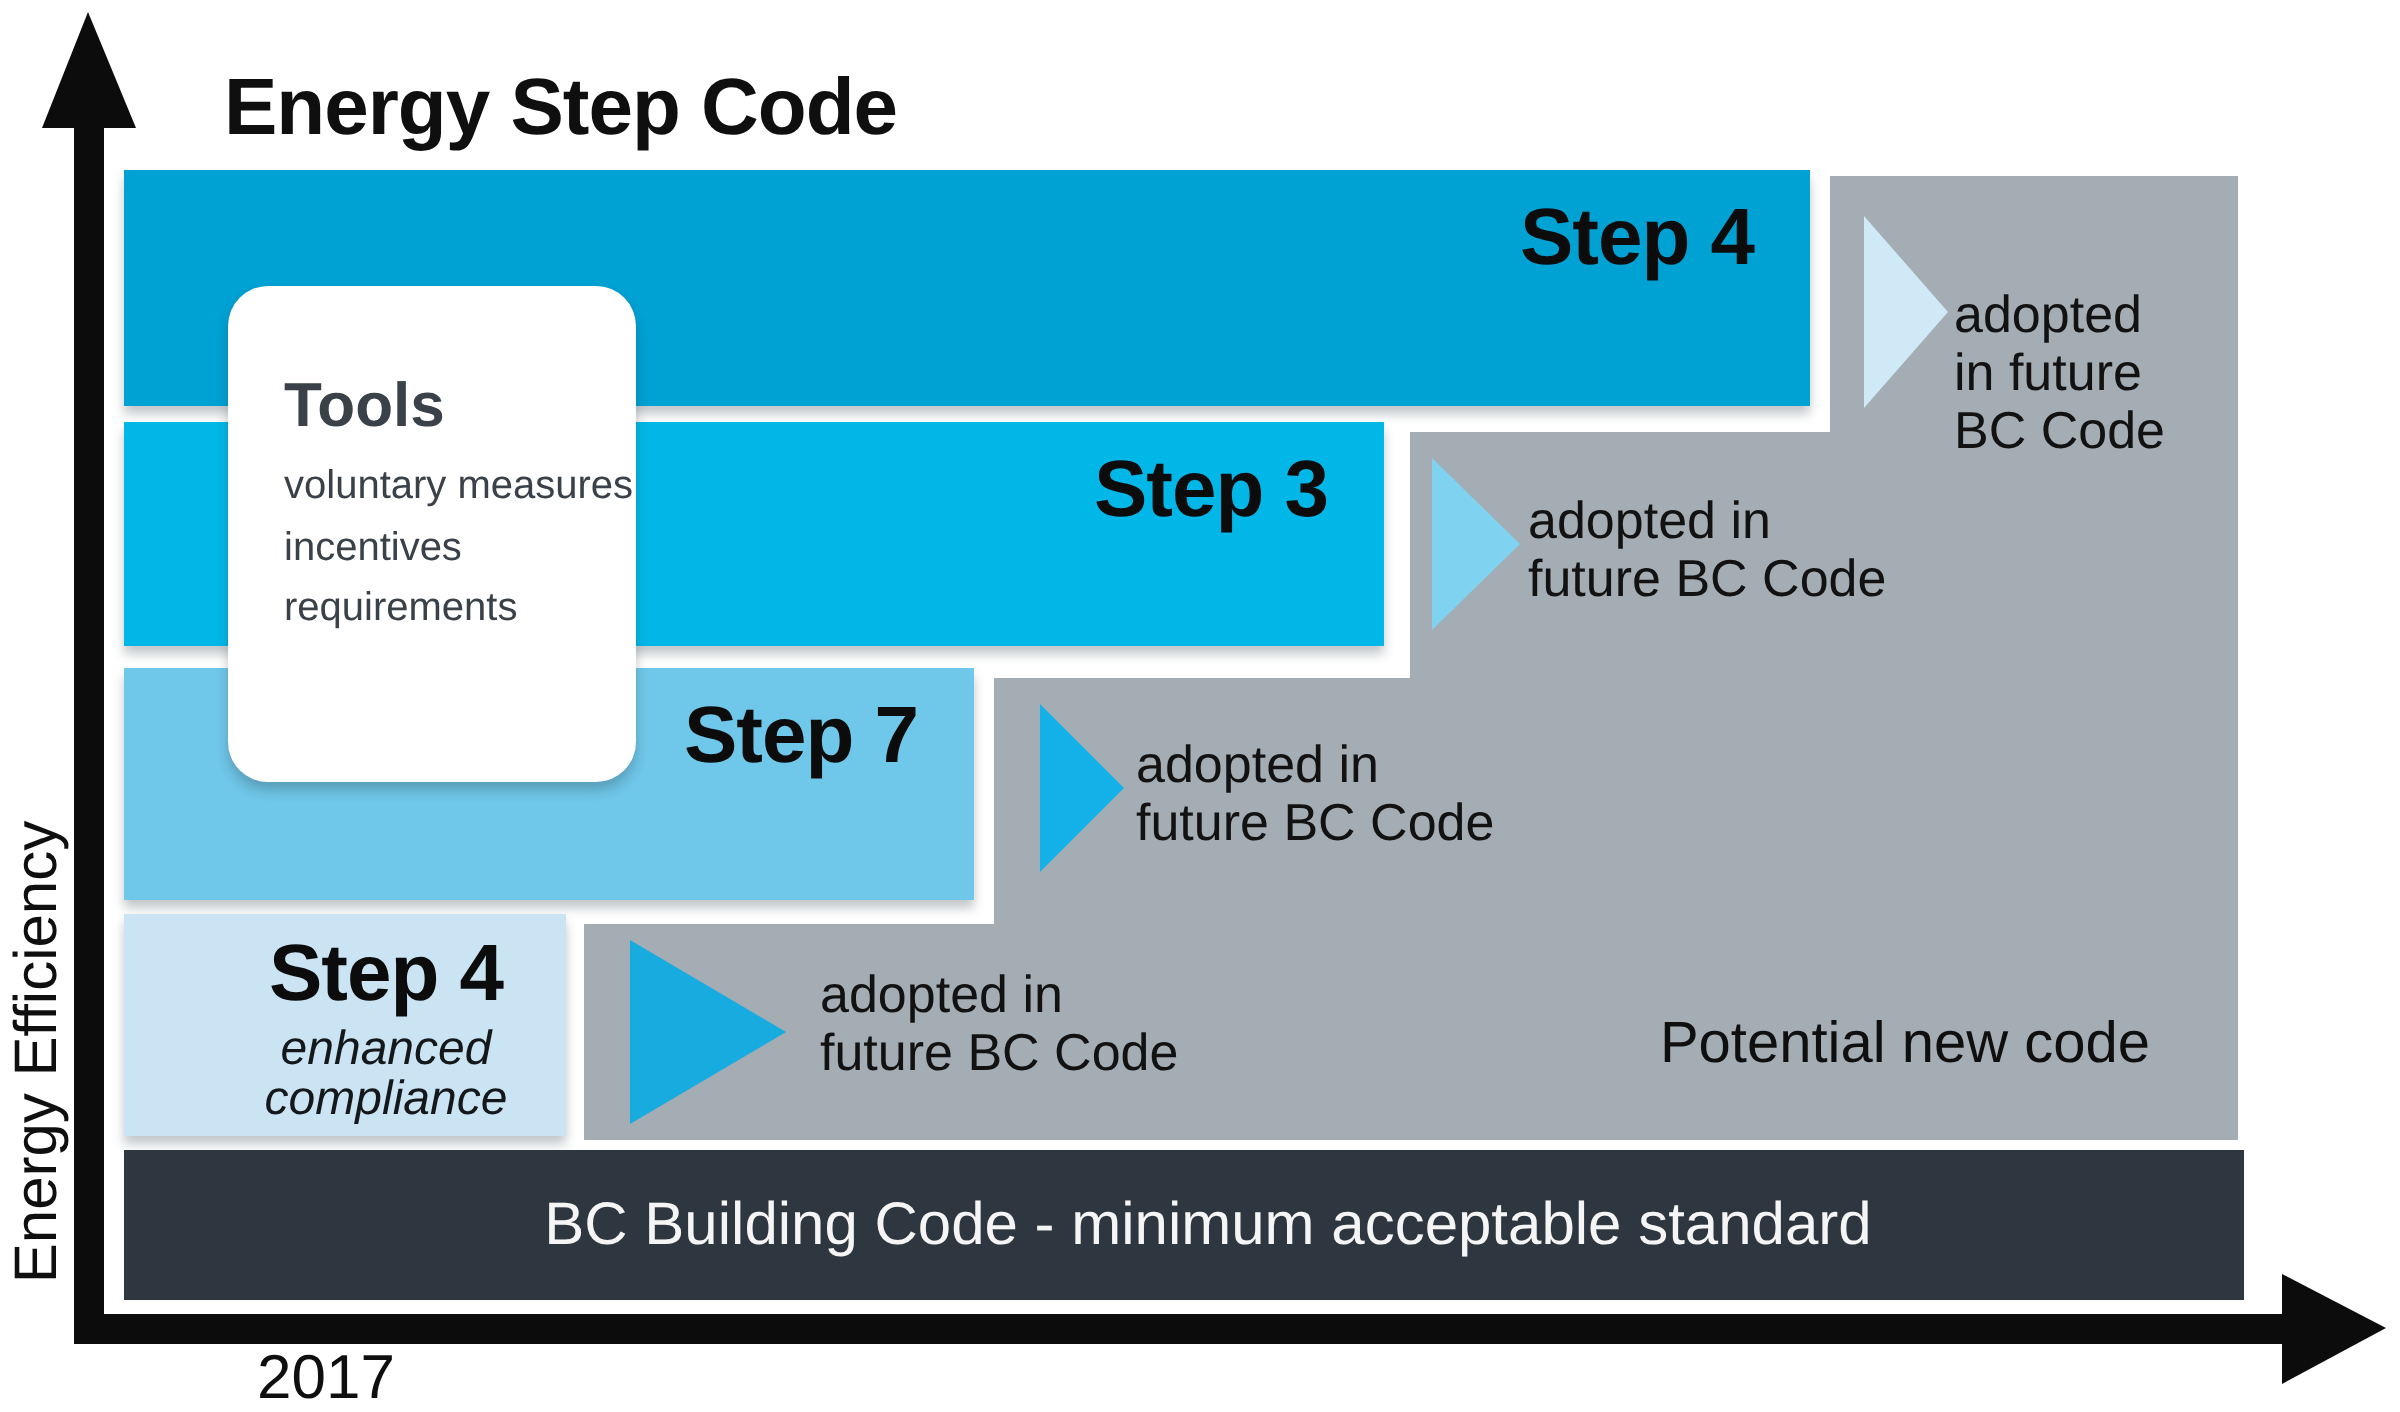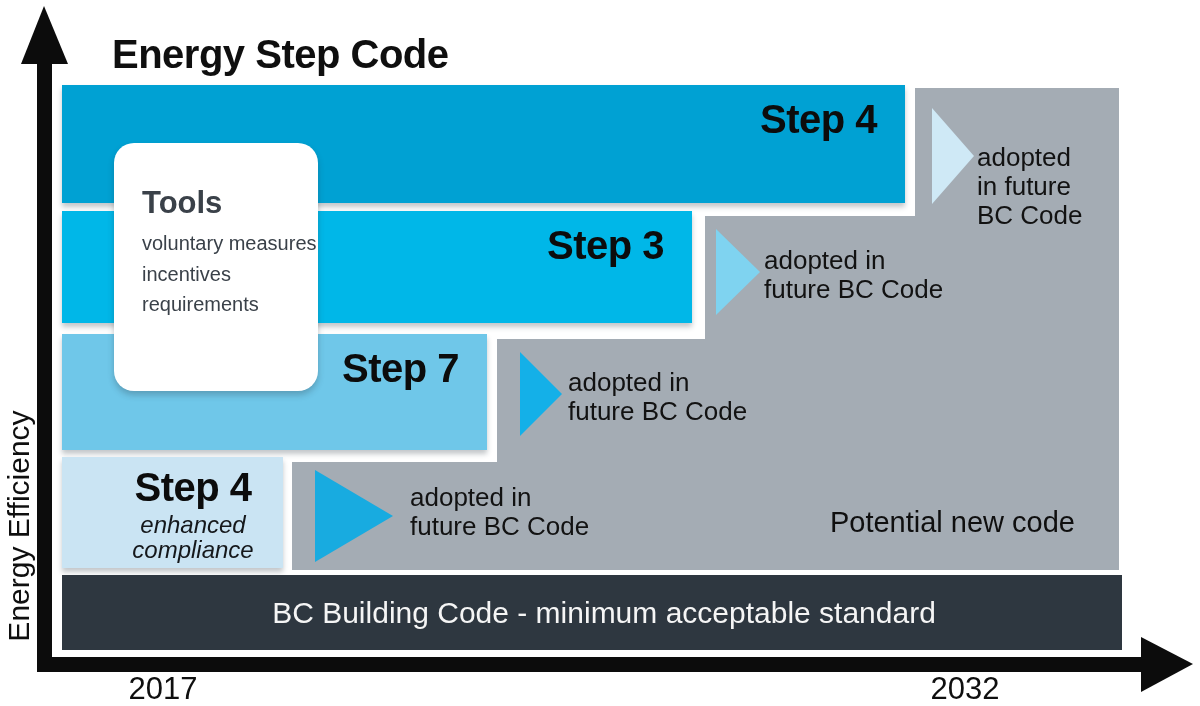--- a/index.html
+++ b/index.html
@@ -115,15 +115,14 @@
     <div>BC Code</div>
   </div>
 
   <div class="potential-label">Potential new code</div>
 
   <div class="baseline">
     <div class="baseline-text">BC Building Code - minimum acceptable standard</div>
   </div>
 
   <div class="tick tick-2017">2017</div>
-  <div class="tick tick-2032">2032</div>
 
 </div>
 
 </body></html>

